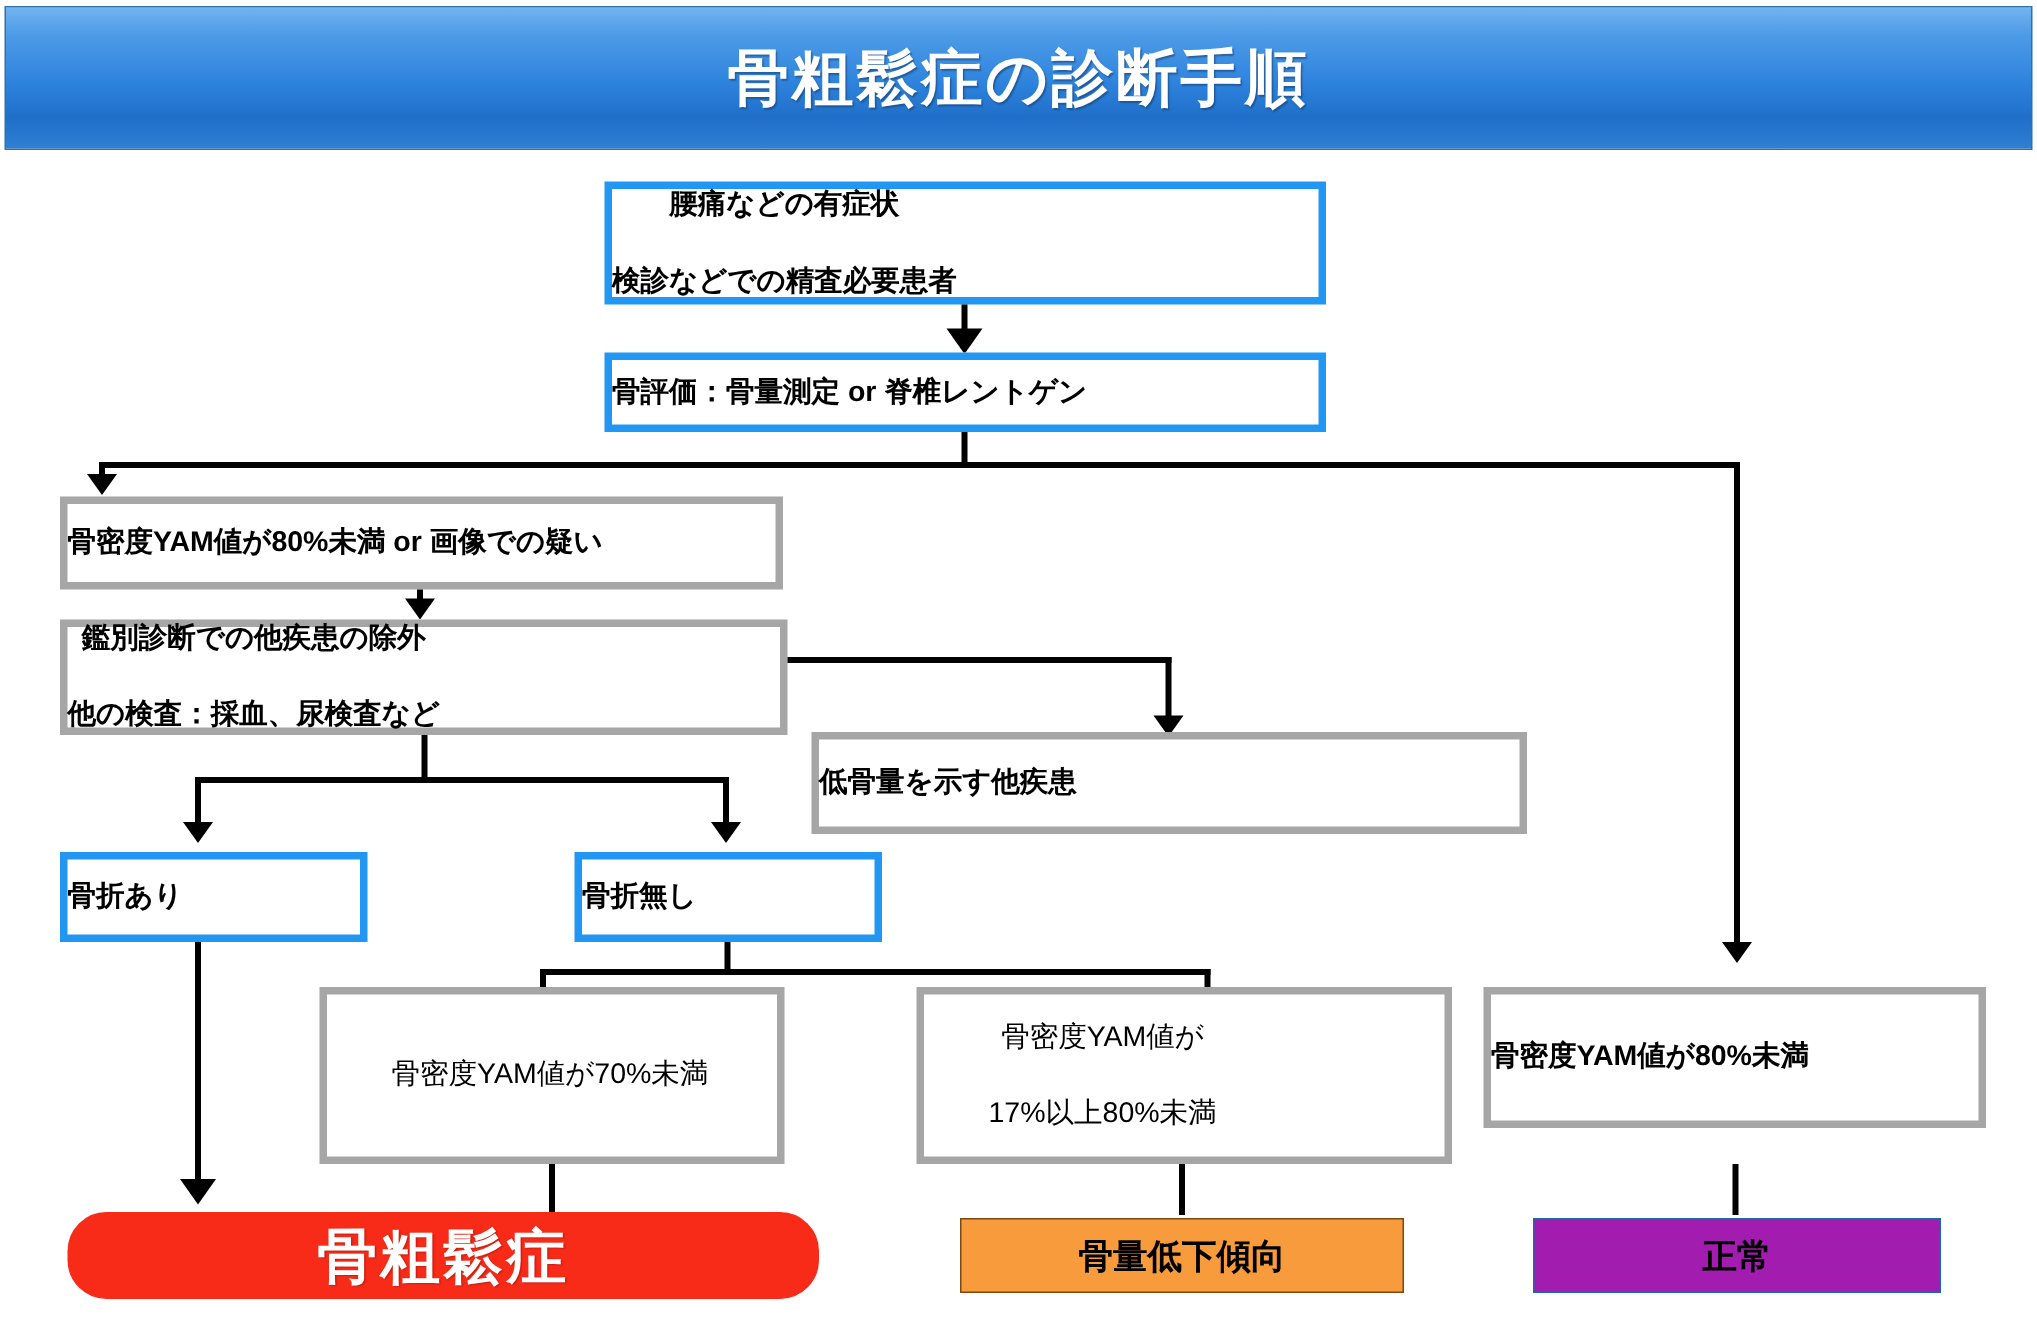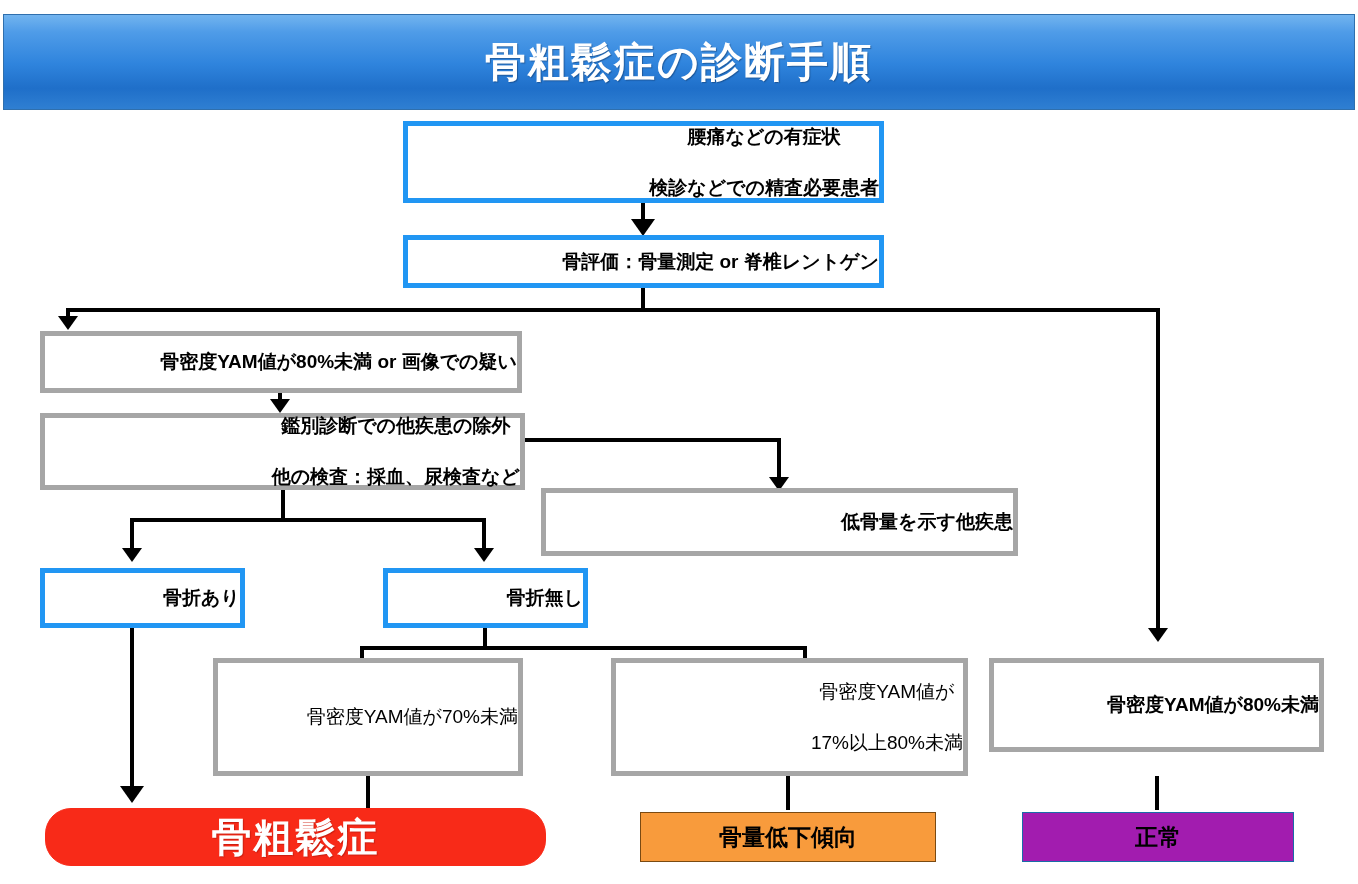--- a/index.html
+++ b/index.html
@@ -16,21 +16,21 @@
     width: 1358px;
     height: 884px;
     background: #ffffff;
     overflow: hidden;
   }
 
   
   .title-banner {
     position: absolute;
     left: 3px;
-    top: 14px;
+    top: 4px;
     width: 1352px;
     height: 96px;
     box-sizing: border-box;
     border: 1px solid #2f6fad;
     background: linear-gradient(to bottom,
                 #72b4ef 0%,
                 #4f9ce8 18%,
                 #2f84dd 52%,
                 #1f6fc9 78%,
                 #2f7fd2 100%);
@@ -46,38 +46,38 @@
     text-shadow: 1px 1px 1px rgba(20,60,110,0.55);
     white-space: nowrap;
   }
 
   
   .node {
     position: absolute;
     box-sizing: border-box;
     display: flex;
     align-items: center;
-    justify-content: flex-end;
+    justify-content: flex-start;
     text-align: center;
     background: #ffffff;
     color: #000000;
     line-height: 1.35;
   }
   .node .lines {
     white-space: pre-line;
   }
   .node-blue {
     border: 5px solid #2196f3;
     font-weight: bold;
   }
   .node-gray {
     border: 5px solid #a6a6a6;
     font-weight: bold;
   }
-  .node-gray.regular { font-weight: normal; }
+  .node-gray.regular { font-weight: normal; padding-left: 43px; }
 
   
   .term {
     position: absolute;
     box-sizing: border-box;
     display: flex;
     align-items: center;
     justify-content: center;
     text-align: center;
     font-weight: bold;

